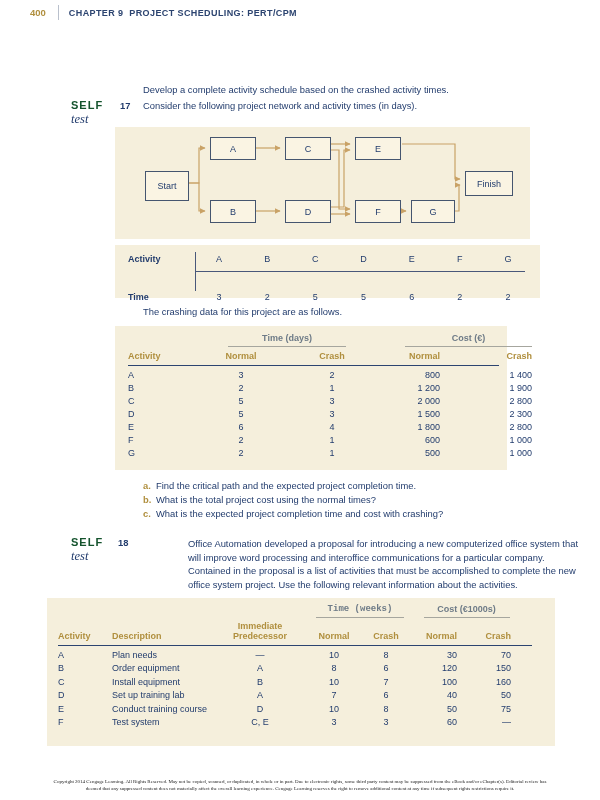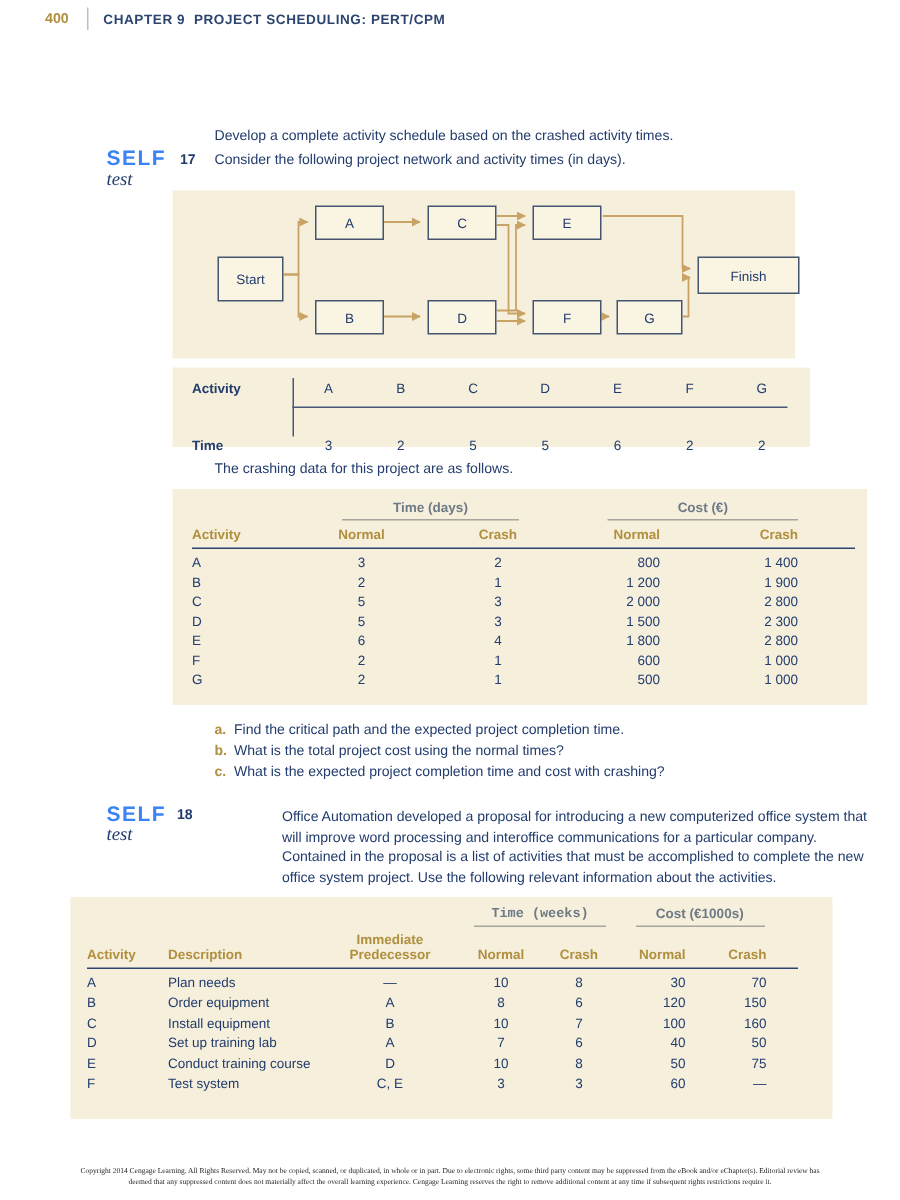--- a/index.html
+++ b/index.html
@@ -13,21 +13,21 @@
 
   
   .runhead { top:5px; left:30px; display:flex; align-items:center; height:15px; }
   .pagenum { color:#b08f3e; font-weight:bold; font-size:9.5px; }
   .headbar { width:1px; height:15px; background:#b9c0cc; margin:0 10px 0 12px; }
   .chaptitle { font-size:9px; letter-spacing:.4px; font-weight:bold; color:#2c4470; white-space:pre; }
 
   
   .body-line { font-size:9.4px; color:#223c6d; }
   .selfbox { width:62px; }
-  .self-word { color:#3b82f6; font-weight:bold; font-size:14px; letter-spacing:1px; line-height:13px; }
+  .self-word { color:#14532d; font-weight:bold; font-size:11px; letter-spacing:1px; line-height:13px; }
   .test-word { font-family:"Liberation Serif", serif; font-style:italic; font-size:12.5px; color:#223c6d; line-height:14px; }
   .probnum { font-weight:bold; font-size:9.4px; }
 
   
   .panel { background:#f5efdc; }
 
   
   .net-node {
     position:absolute; background:#faf4e3; border:1.3px solid #45556f;
     font-size:9px; color:#223c6d; display:flex; align-items:center; justify-content:center;
@@ -108,21 +108,21 @@
       </g>
     </svg>
     <div class="net-node" style="left:30px; top:44px; width:44px; height:30px;text-align:right;">Start</div>
     <div class="net-node" style="left:95px;  top:10px; width:46px; height:23px;">A</div>
     <div class="net-node" style="left:170px; top:10px; width:46px; height:23px;">C</div>
     <div class="net-node" style="left:240px; top:10px; width:46px; height:23px;">E</div>
     <div class="net-node" style="left:95px;  top:73px; width:46px; height:23px;">B</div>
     <div class="net-node" style="left:170px; top:73px; width:46px; height:23px;">D</div>
     <div class="net-node" style="left:240px; top:73px; width:46px; height:23px;">F</div>
     <div class="net-node" style="left:296px; top:73px; width:44px; height:23px;">G</div>
-    <div class="net-node" style="left:350px; top:44px; width:68px; height:25px;">Finish</div>
+    <div class="net-node" style="left:350px; top:44px; width:48px; height:25px;">Finish</div>
   </div>
 
   <div class="abs panel" style="left:115px; top:245px; width:425px; height:53px;">
     <div class="t1-vline"></div>
     <div class="t1-hline"></div>
     <div class="t1-row" style="top:9px;">
       <div class="t1-label">Activity</div>
       <div class="t1-cell">A</div>
       <div class="t1-cell">B</div>
       <div class="t1-cell">C</div>
@@ -138,21 +138,21 @@
       <div class="t1-cell">5</div>
       <div class="t1-cell">5</div>
       <div class="t1-cell">6</div>
       <div class="t1-cell">2</div>
       <div class="t1-cell">2</div>
     </div>
   </div>
 
   <div class="abs body-line nowrap" style="left:143px; top:306px;">The crashing data for this project are as follows.</div>
 
-  <div class="abs panel" style="left:115px; top:326px; width:463px; height:144px; padding:7px 8px 0 13px;">
+  <div class="abs panel" style="left:115px; top:326px; width:392px; height:144px; padding:7px 8px 0 13px;">
     <div class="crash-grid">
       <div></div>
       <div class="spanner-text" style="grid-column:2/4;">
         <span class="span-inner" style="width:118px; margin-left:27px;">Time (days)</span>
       </div>
       <div class="spanner-text" style="grid-column:4/6;">
         <span class="span-inner" style="width:127px; margin-left:auto;">Cost (€)</span>
       </div>
     </div>
     <div class="crash-grid crash-heads" style="margin-top:4px;">

